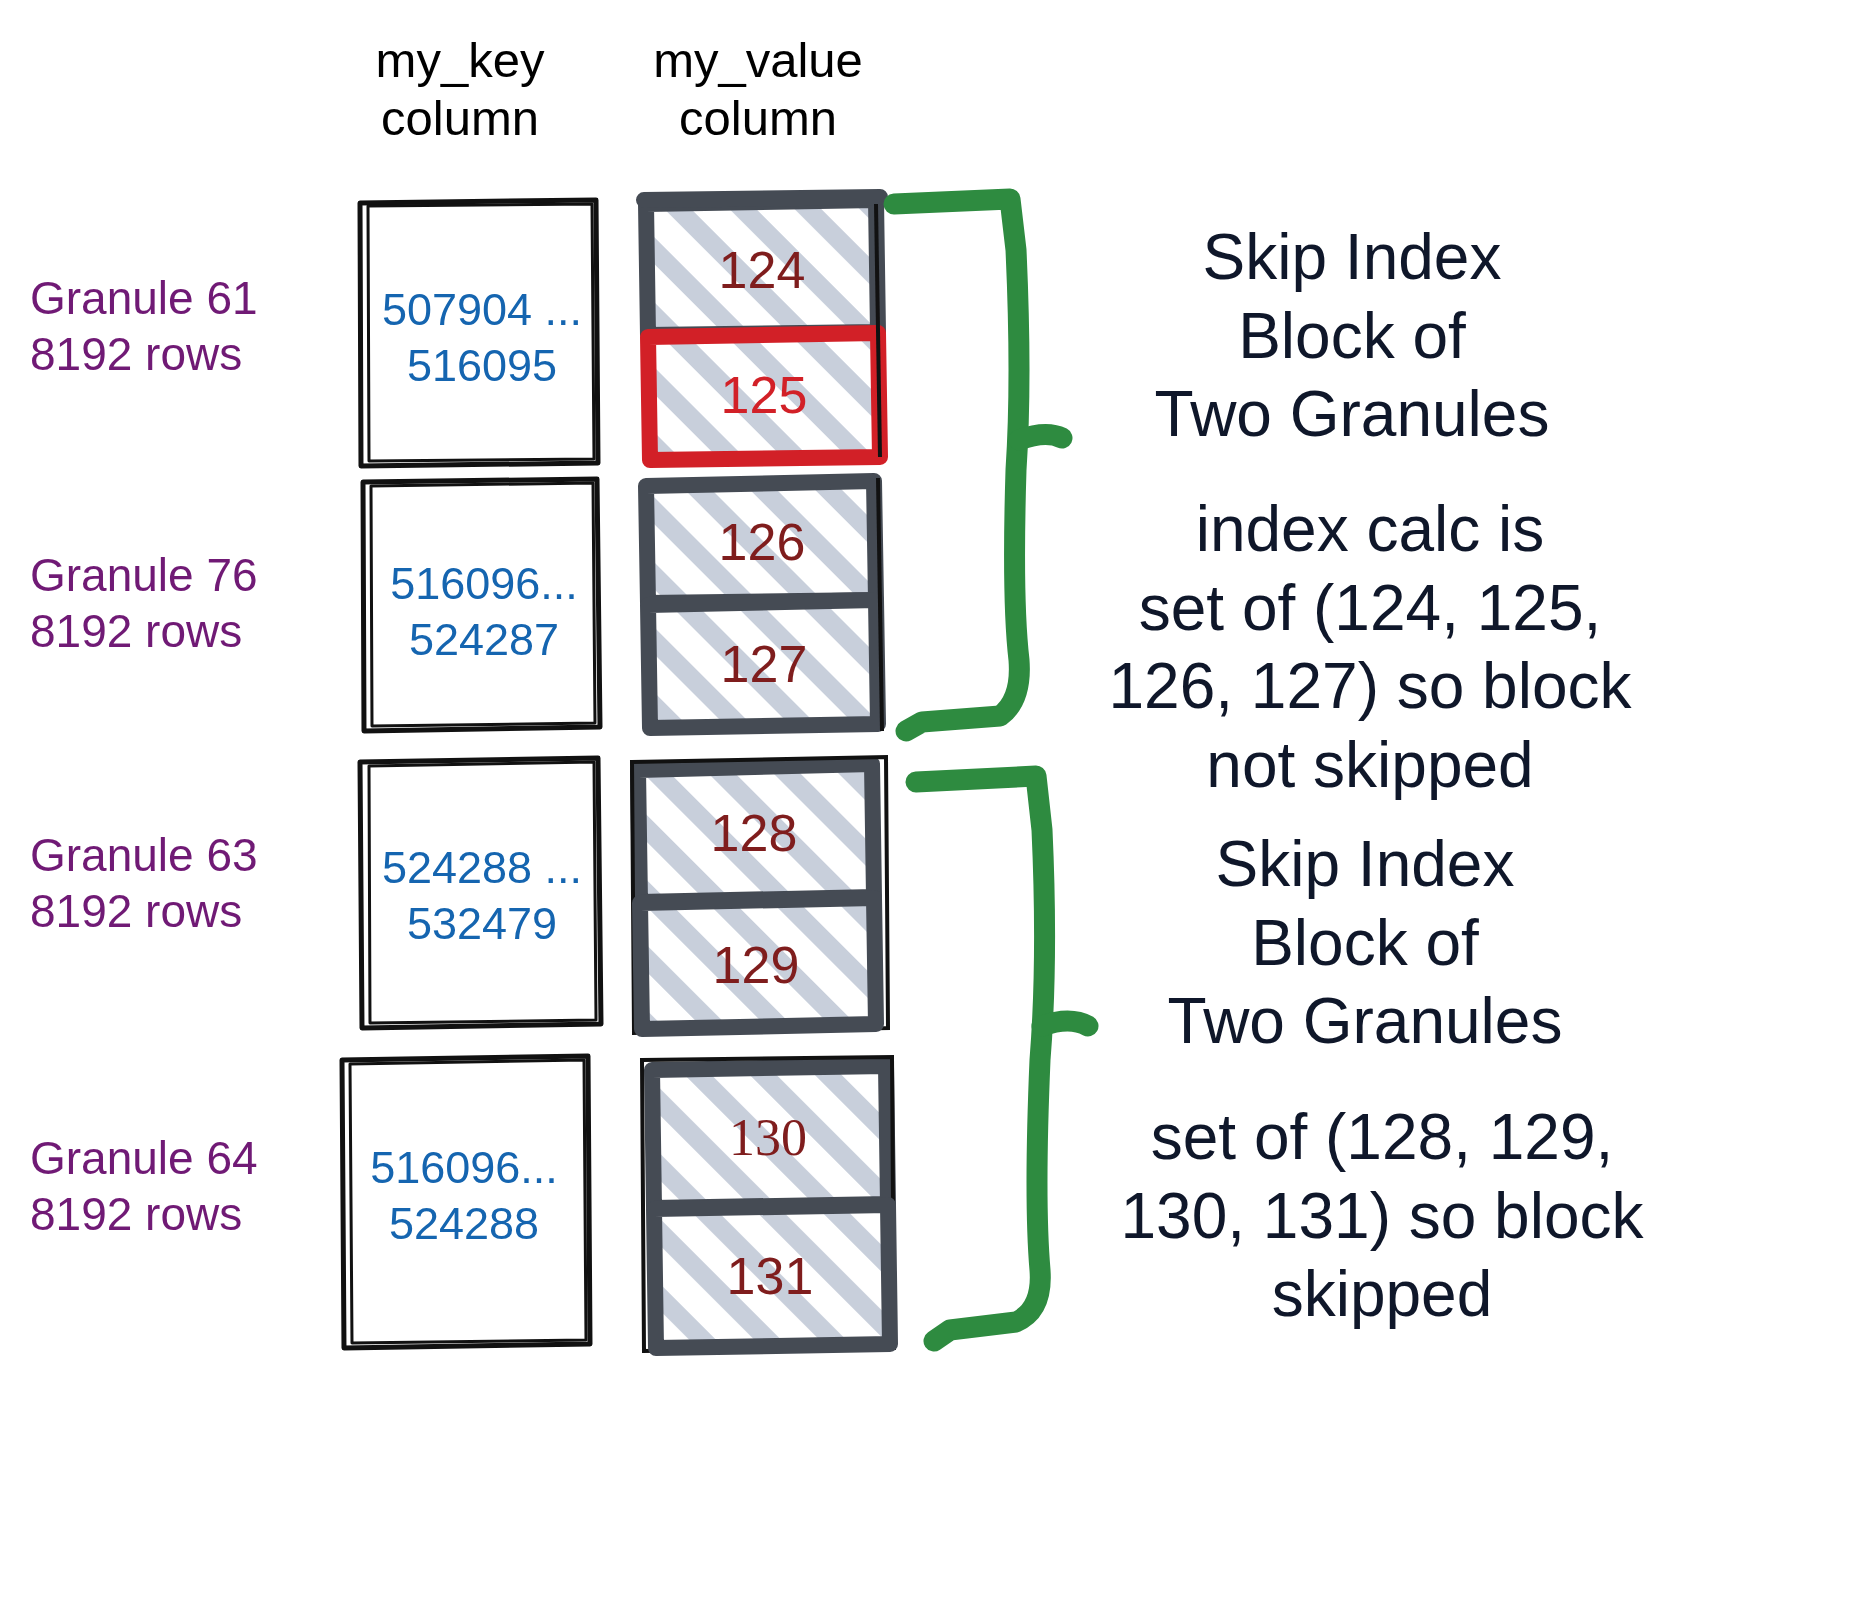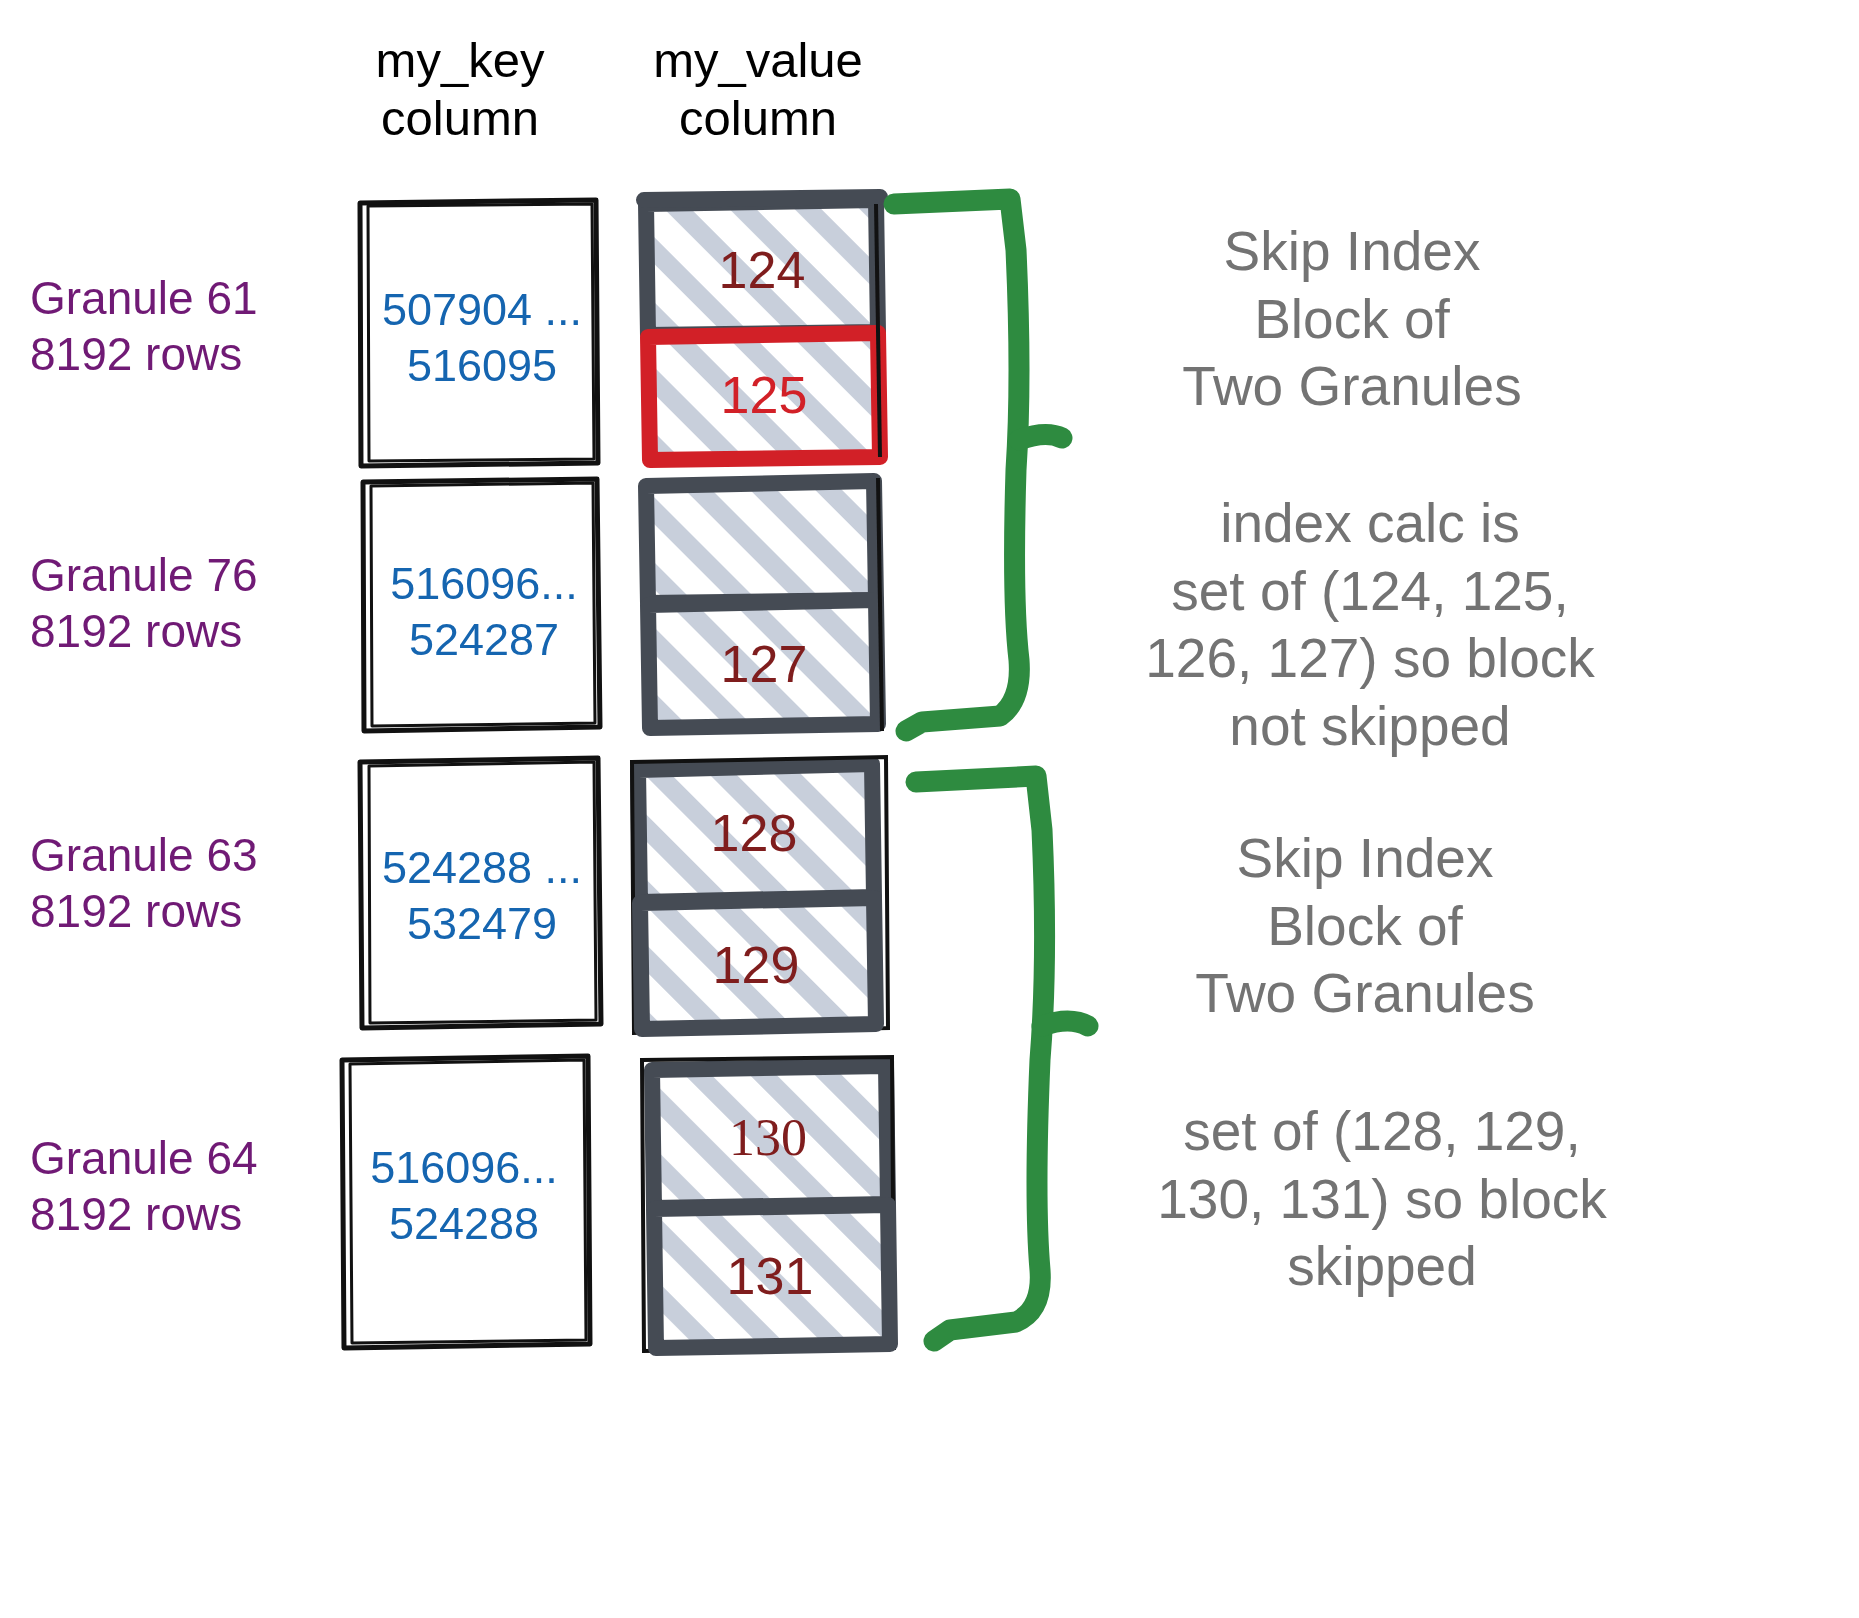--- a/index.html
+++ b/index.html
@@ -7,21 +7,21 @@
        font-family:"Liberation Sans","DejaVu Sans",sans-serif;color:#000;}
   .abs{position:absolute;}
   #scene{position:absolute;inset:0;}
   svg.layer{position:absolute;left:0;top:0;width:1859px;height:1618px;pointer-events:none;}
 
   .hdr{font-size:49px;line-height:1.18;text-align:center;color:#000;white-space:pre-line;}
   .glabel{font-size:46px;line-height:1.22;text-align:left;color:#701a75;white-space:pre-line;}
   .keytxt{font-size:45px;line-height:1.25;text-align:center;color:#1565b0;white-space:pre-line;}
   .valtxt{font-size:52px;color:#7f1d1d;text-align:center;}
   .valtxt.hl{color:#d22027;}
-  .note{font-size:55px;line-height:1.23;text-align:center;color:#737373;white-space:pre-line;}
+  .note{font-size:64px;line-height:1.23;text-align:center;color:#0f172a;white-space:pre-line;}
 </style>
 </head>
 <body>
 
 <div id="scene">
 
   <svg class="layer" viewBox="0 0 1859 1618">
     <defs>
       <pattern id="hatch" width="46" height="46" patternTransform="rotate(-45)" patternUnits="userSpaceOnUse">
         <rect width="46" height="46" fill="#ffffff"></rect>
@@ -120,20 +120,21 @@
   <div class="abs keytxt" style="left:370px;top:556px;width:228px;">516096...
 524287</div>
   <div class="abs keytxt" style="left:368px;top:840px;width:228px;">524288 ...
 532479</div>
   <div class="abs keytxt" style="left:350px;top:1140px;width:228px;">516096...
 524288</div>
 
   <div class="abs valtxt" style="left:648px;top:240px;width:228px;">124</div>
   <div class="abs valtxt hl" style="left:650px;top:365px;width:228px;">125</div>
 
+  <div class="abs valtxt" style="left:648px;top:512px;width:228px;">126</div>
   <div class="abs valtxt" style="left:650px;top:634px;width:228px;">127</div>
 
   <div class="abs valtxt" style="left:640px;top:803px;width:228px;">128</div>
   <div class="abs valtxt" style="left:642px;top:935px;width:228px;">129</div>
 
   <div class="abs valtxt" style="left:654px;top:1108px;width:228px;font-family:Liberation Serif, serif;">130</div>
   <div class="abs valtxt" style="left:656px;top:1246px;width:228px;">131</div>
 
   <div class="abs note" style="left:1092px;top:218px;width:520px;">Skip Index
 Block of

